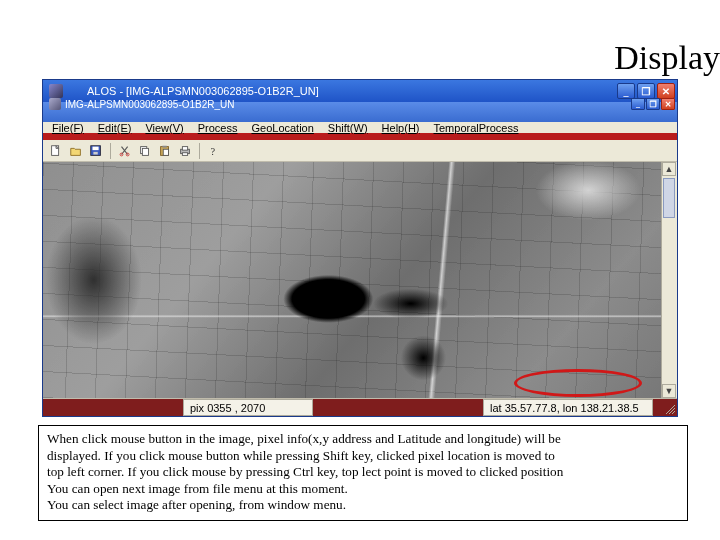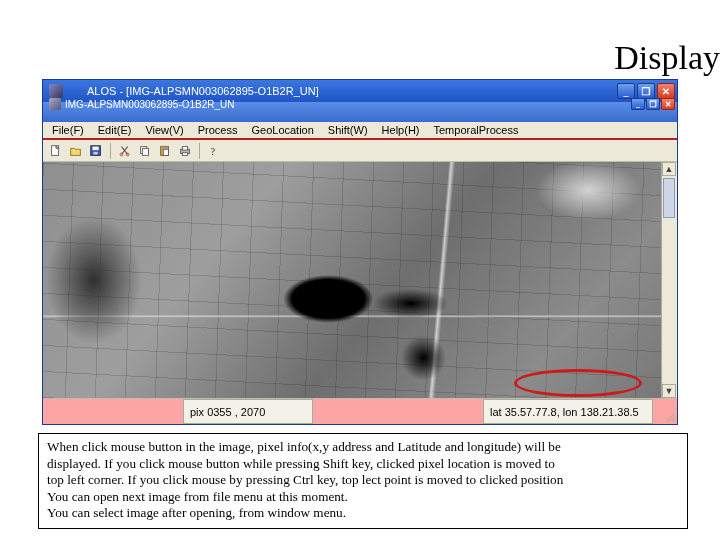--- a/index.html
+++ b/index.html
@@ -11,21 +11,21 @@
   .titlebar .title-text { flex: 1 1 auto; white-space: nowrap; overflow: hidden; }
   .title-btns { display: flex; gap: 2px; }
   .title-btn { width: 18px; height: 16px; background: linear-gradient(#6ea0f0,#2a5bd0); border: 1px solid #1a3a8a; border-radius: 2px; display: flex; align-items: center; justify-content: center; color: #fff; font: bold 10px Tahoma; cursor: pointer; }
   .title-btn.close { background: linear-gradient(#f08070,#d04020); border-color: #a02010; }
   .title-btn span { pointer-events: none; }
   .mdi-bar { height: 20px; background: linear-gradient(#5a8ce8,#3a6cd0); display: flex; align-items: center; padding: 0 2px 16px 6px; color: #fff; font: 10px Tahoma, sans-serif; }
   .mdi-bar .mdi-icon { width: 12px; height: 12px; background: linear-gradient(135deg,#aac,#557); border-radius: 2px; margin-right: 4px; flex: 0 0 auto; }
   .mdi-bar .mdi-text { flex: 1 1 auto; white-space: nowrap; overflow: hidden; }
   .mdi-btns { display: flex; gap: 1px; }
   .mdi-btns .title-btn { width: 14px; height: 12px; font-size: 8px; border-radius: 1px; }
-  .menubar { height: 18px; background: #ece9d8; display: flex; align-items: center; padding: 0 2px; font: 11px Tahoma, sans-serif; color: #000; border-bottom: 2px solid #b91c1c; }
+  .menubar { height: 18px; background: #ece9d8; display: flex; align-items: center; padding: 0 2px; font: 11px Tahoma, sans-serif; color: #000; border-bottom: 7px solid #b91c1c; text-decoration: underline; }
   .menuitem { padding: 1px 7px; cursor: pointer; }
   .toolbar { height: 22px; background: #ece9d8; display: flex; align-items: center; padding: 0 4px; gap: 2px; border-bottom: 1px solid #c0bcac; }
   .tbtn { width: 18px; height: 18px; border: 1px solid transparent; display: flex; align-items: center; justify-content: center; cursor: pointer; }
   .tbtn svg { width: 14px; height: 14px; }
   .tsep { width: 1px; height: 16px; background: #adaa9c; margin: 0 3px; }
   .viewport { position: relative; height: 236px; background: #888; overflow: hidden; }
   .sat {
     position: absolute; inset: 0;
     background:
       
@@ -44,21 +44,21 @@
       repeating-linear-gradient(92deg, rgba(40,40,40,0.18) 0 1px, rgba(0,0,0,0) 1px 30px),
       
       linear-gradient(130deg, #8d8d8d 0%, #9a9a9a 30%, #707070 55%, #8a8a8a 80%, #777 100%);
     filter: grayscale(1) contrast(1.15);
   }
   .vscroll { position: absolute; top: 0; right: 0; bottom: 0; width: 16px; background: #ece9d8; border-left: 1px solid #adaa9c; }
   .vscroll .arrow, .hscroll .arrow { position: absolute; width: 14px; height: 14px; background: #ece9d8; border: 1px solid #adaa9c; font: 9px Tahoma; display: flex; align-items: center; justify-content: center; color: #444; cursor: pointer; }
   .vscroll .arrow.up { top: 0; left: 0; }
   .vscroll .arrow.down { bottom: 0; left: 0; }
   .vscroll .thumb { position: absolute; left: 1px; top: 16px; width: 12px; height: 40px; background: #cfd6e6; border: 1px solid #8a9ac0; }
-  .statusbar { height: 26px; background: #fca5a5; border-top: 1px solid #c0bcac; display: flex; align-items: center; font: 11px Tahoma, sans-serif; color: #000; position: relative; }
+  .statusbar { height: 18px; background: #7f1d1d; border-top: 1px solid #c0bcac; display: flex; align-items: center; font: 11px Tahoma, sans-serif; color: #000; position: relative; }
   .status-cell { height: 100%; border: 1px solid #adaa9c; background: #f4f2e8; padding: 0 6px; display: flex; align-items: center; white-space: nowrap; }
   .status-left { margin-left: 140px; width: 130px; }
   .status-right { margin-left: auto; margin-right: 24px; width: 170px; }
   .grip { position: absolute; right: 2px; bottom: 2px; width: 12px; height: 12px;
     background:
       linear-gradient(135deg, transparent 60%, #adaa9c 60% 66%, transparent 66% 72%, #adaa9c 72% 78%, transparent 78% 84%, #adaa9c 84% 90%, transparent 90%); }
   .callout { position: absolute; width: 128px; height: 28px; border: 3px solid #d01818; border-radius: 50%; pointer-events: none; }
   .desc-box { margin: 8px 32px 0 38px; border: 1px solid #000; padding: 5px 8px 6px 8px; font-size: 13.2px; line-height: 1.25; }
   .desc-box p { margin: 0; }
 </style>

